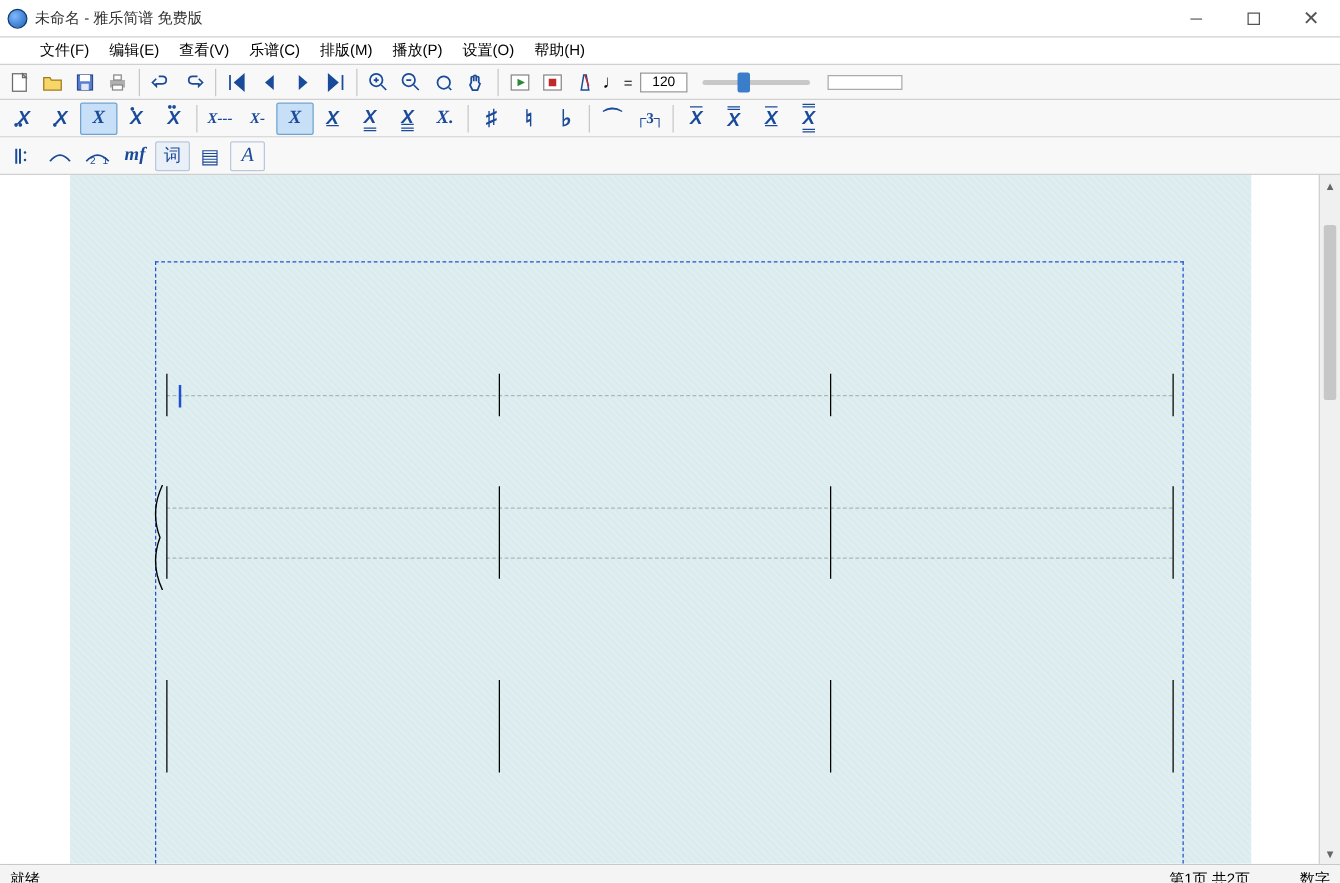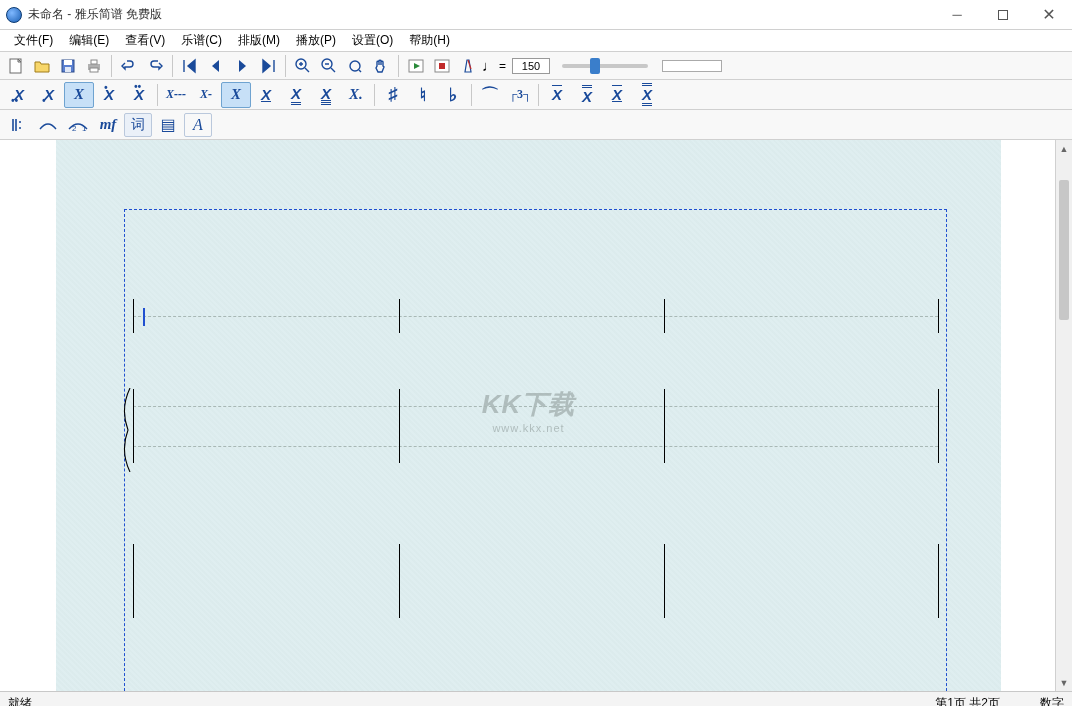--- a/index.html
+++ b/index.html
@@ -6,21 +6,21 @@
 html, body { width: 1072px; height: 706px; overflow: hidden; background: #fff; }
 
 .titlebar { height: 30px; display:flex; align-items:center; justify-content:space-between; border-bottom:1px solid #d0d0d0; padding:0 0 0 6px; font-size:12px; color:#333;}
 .titlebar-left { display:flex; align-items:center; gap:6px;}
 .app-icon { width:16px; height:16px; border-radius:50%; background:radial-gradient(circle at 35% 35%, #7fb8ff, #1a5fb4); border:1px solid #0b3a72;}
 .titlebar-ctrls { display:flex; height:100%;}
 .titlebar-ctrls div { width:46px; display:flex; align-items:center; justify-content:center; color:#555; font-size:13px;}
 .close-sym { font-size:16px; font-weight:300;}
 .max-sym { width:10px; height:10px; border:1px solid #555; display:inline-block;}
 
-.menubar { height:22px; display:flex; align-items:center; gap:0; border-bottom:1px solid #d0d0d0; padding-left:6px; font-size:12px;}
+.menubar { height:22px; display:flex; align-items:center; gap:0; border-bottom:1px solid #d0d0d0; padding-left:24px; font-size:12px;}
 .menubar span { padding:2px 8px; cursor:default;}
 
 .toolbar { height:28px; display:flex; align-items:center; padding:2px 4px; gap:2px; border-bottom:1px solid #d0d0d0; background:#f8f8f8;}
 .tb-sep { width:1px; height:22px; background:#c8c8c8; margin:0 3px;}
 .tool-btn { width:24px; height:24px; display:flex; align-items:center; justify-content:center; border:1px solid transparent; border-radius:2px; cursor:default;}
 
 .notation-bar { height:30px; display:flex; align-items:center; padding:2px 4px; gap:0; border-bottom:1px solid #d0d0d0; background:#f8f8f8;}
 .nb-btn { width:30px; height:26px; display:flex; align-items:center; justify-content:center; font-family: "Times New Roman", serif; font-size:15px; font-weight:bold; font-style:italic; color:#1a4a9a; border:1px solid transparent; border-radius:2px; cursor:default;}
 .nb-btn.active { background:#c7e0f7; border-color:#6fa3d0;}
 .nb-btn.small-font { font-size:12px;}
@@ -200,21 +200,21 @@
       </svg>
   </div>
   <div class="tool-btn">
     <svg width="18" height="18">
         <path d="M6 15h6L10 3H8z" fill="none" stroke="#1a4a9a" stroke-width="1.2"></path>
         <path d="M9 3l3 9" stroke="#c02a2a" stroke-width="1.2"></path>
       </svg>
   </div>
   <span style="font-size:15px;">♩</span>
   <span style="font-size:12px;">=</span>
-  <div class="tempo-box">150</div>
+  <div class="tempo-box">120</div>
   <div class="slider-track">
       <div class="slider-thumb"></div>
     </div>
   <div class="progress-box"></div>
 </div>
 
 <div class="notation-bar">
   <div class="nb-btn">
       <span style="position:relative;"><span>X</span><span style="position:absolute;left:-3px;bottom:-3px;font-size:10px;">••</span></span>
     </div>
@@ -286,24 +286,20 @@
   </div>
   <div class="bb-btn ico-txt">mf</div>
   <div class="bb-btn" style="font-size:14px;color:#1a4a9a;border:1px solid #bac8dc;background:#eaf0f8;">词</div>
   <div class="bb-btn" style="font-size:16px;color:#1a4a9a;">▤</div>
   <div class="bb-btn" style="border:1px solid #bac8dc;font-style:italic;font-family:serif;color:#1a4a9a;">A</div>
 </div>
 
 <div class="content-area">
   <div class="canvas-wrap">
     <div class="canvas">
-      <div class="watermark">
-        <div class="big">KK下载</div>
-        <div class="small">www.kkx.net</div>
-      </div>
       <div class="page-frame">
         <div class="score">
 
           <div class="measure-row" style="height:50px;">
             <div class="hdash"></div>
             <div class="barline" style="left:0;"></div>
             <div class="cursor-tick" style="left:10px;"></div>
             <div class="barline" style="left:33%;"></div>
             <div class="barline" style="left:66%;"></div>
             <div class="barline" style="left:100%;"></div>

